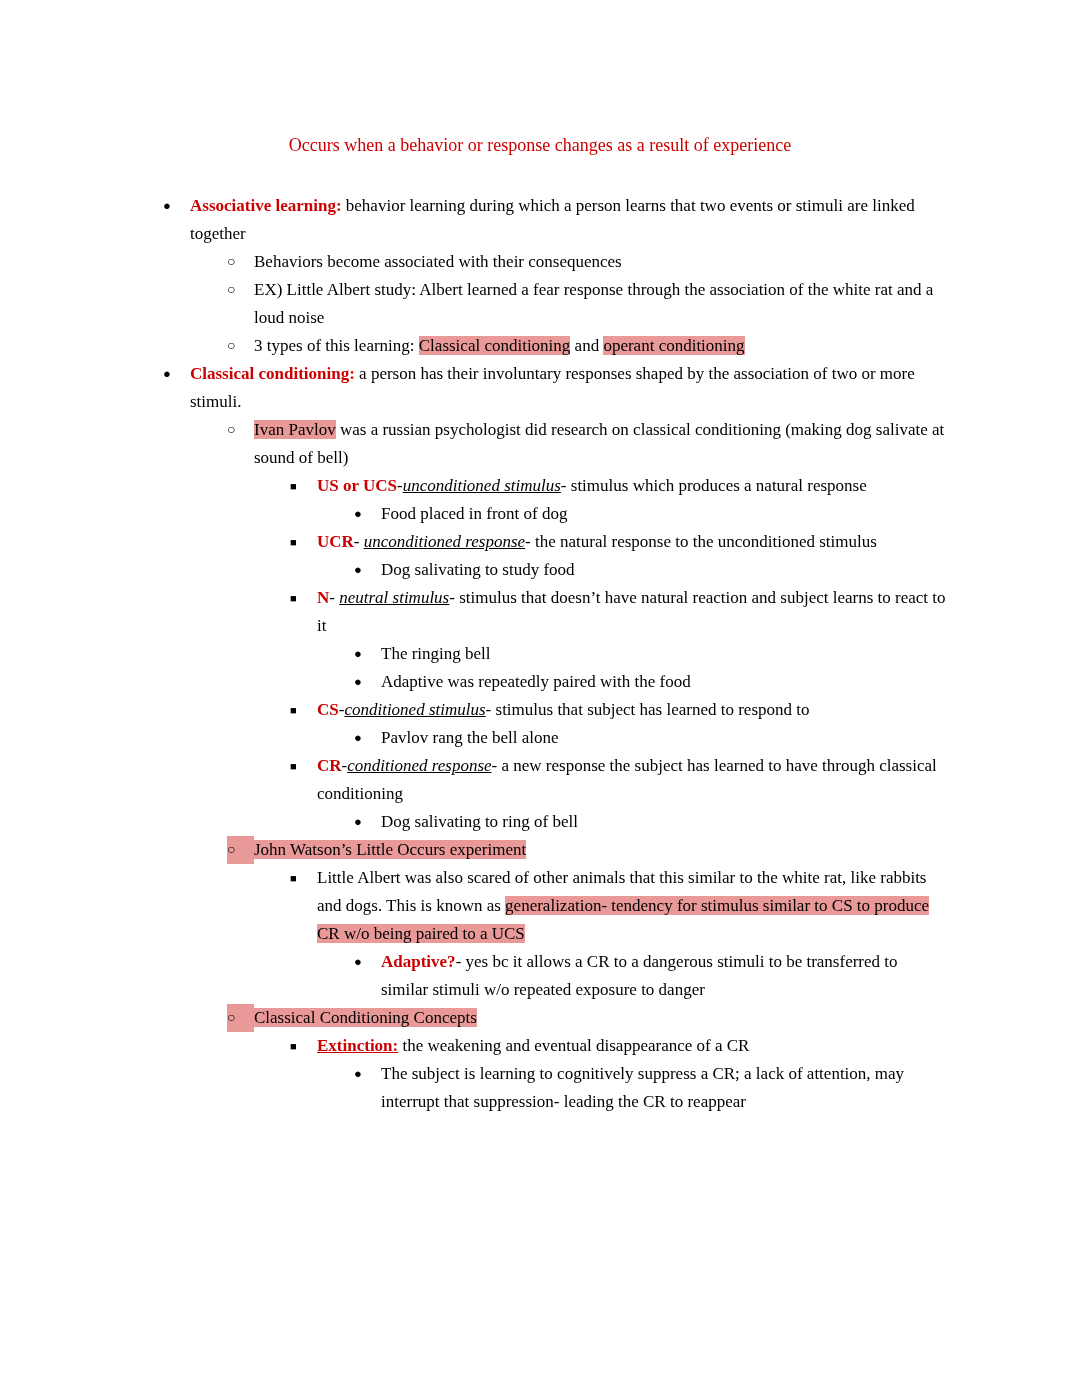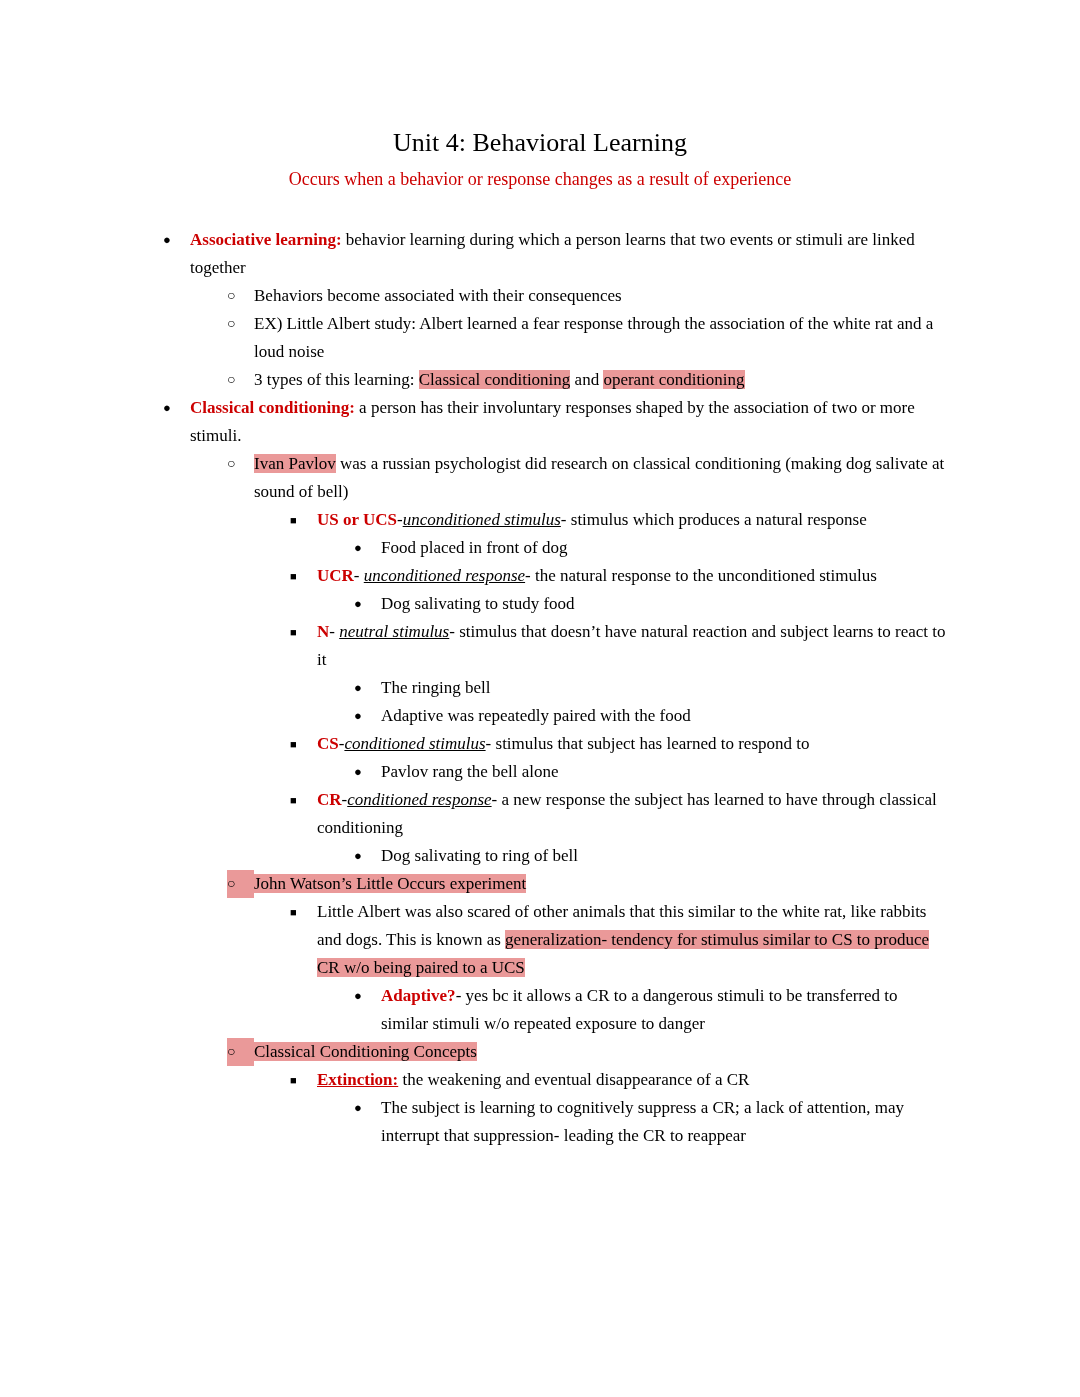--- a/index.html
+++ b/index.html
@@ -66,21 +66,20 @@
   }
   .s-red{color:var(--red);font-weight:bold;}
   .s-highlight{background:var(--highlight);}
   .s-italic{font-style:italic;text-decoration:underline;}
   .s-underline{text-decoration:underline;}
 </style>
 </head>
 <body>
 
 <div class="page">
-  <h1 class="title">Unit 4: Behavioral Learning</h1>
   <div class="subtitle">Occurs when a behavior or response changes as a result of experience</div>
   <div class="doc">
       <div class="item level-1">
         <span class="bullet bullet-1">●</span>
         <span class="text"><span class="s-red">Associative learning:</span><span class=""> behavior learning during which a person learns that two events or stimuli are linked together</span></span>
       </div>
       <div class="item level-2">
         <span class="bullet bullet-2">○</span>
         <span class="text"><span class="">Behaviors become associated with their consequences</span></span>
       </div>

